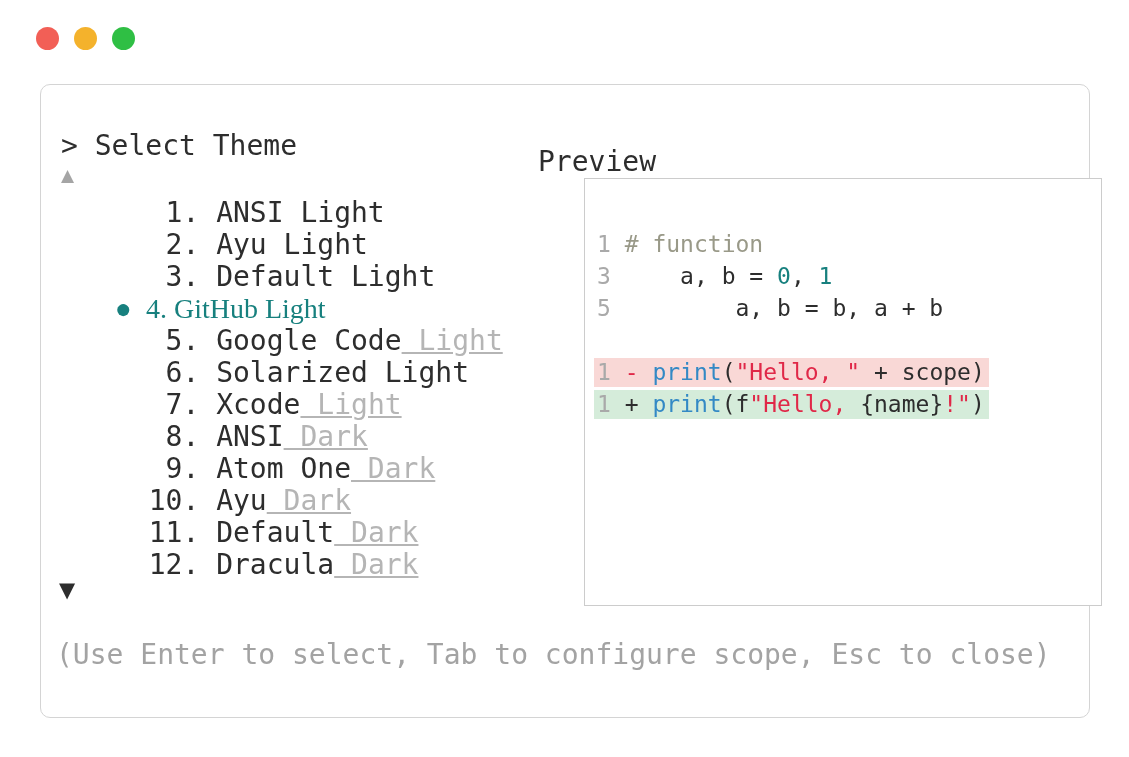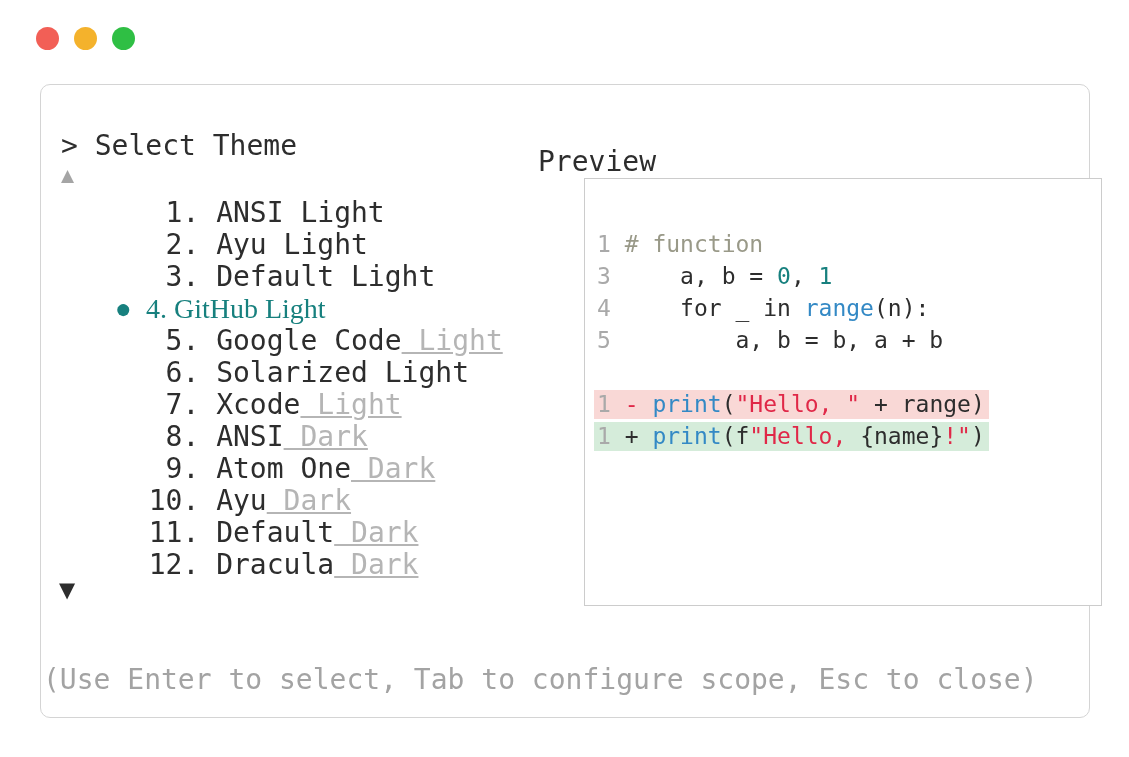--- a/index.html
+++ b/index.html
@@ -17,21 +17,21 @@
 
   .title{position:absolute;left:20px;top:45px;color:var(--text-dark);}
   .up-arrow{position:absolute;left:20px;top:80px;font-size:17px;line-height:20px;color:var(--arrow-gray);cursor:pointer;font-family:"DejaVu Sans",sans-serif;}
   .down-arrow{position:absolute;left:18px;top:492px;font-size:21px;line-height:26px;color:var(--text-dark);cursor:pointer;font-family:"DejaVu Sans",sans-serif;}
 
   .theme-list{position:absolute;left:37px;top:112px;margin-left:37px;}
   .trow{height:32px;line-height:32px;white-space:pre;cursor:pointer;}
   .trow .tsec{color:var(--gray-secondary);text-decoration:underline;}
   .trow.sel, .trow.sel .tnum, .trow.sel .marker{color:var(--teal);font-family:Liberation Serif, serif;}
 
-  .footer{position:absolute;left:2px;top:554px;color:var(--gray-footer);margin-top:25px;}
+  .footer{position:absolute;left:15px;top:554px;color:var(--gray-footer);}
 
   .preview-label{position:absolute;left:497px;top:45px;margin-top:16px;}
   .preview-box{position:absolute;left:503px;top:93px;width:518px;height:428px;
                border:1.5px solid var(--border-preview);box-sizing:border-box;background:#fff;margin-left:40px;}
   .code{padding:49px 0 0 12px;}
   .cline{height:32px;line-height:32px;white-space:pre;font-size:23px;}
   .spacer{height:32px;}
   .lno{color:var(--gray-lineno);}
   .tok-plain{color:var(--text-dark);}
   .tok-keyword{color:var(--text-dark);}
@@ -61,24 +61,23 @@
   <div class="up-arrow">▲</div>
   <div class="theme-list mono" id="theme-list"><div class="trow"><span class="marker">  </span><span class="tnum"> 1. </span><span class="tname">ANSI Light</span></div><div class="trow"><span class="marker">  </span><span class="tnum"> 2. </span><span class="tname">Ayu Light</span></div><div class="trow"><span class="marker">  </span><span class="tnum"> 3. </span><span class="tname">Default Light</span></div><div class="trow sel"><span class="marker">● </span><span class="tnum"> 4. </span><span class="tname">GitHub Light</span></div><div class="trow"><span class="marker">  </span><span class="tnum"> 5. </span><span class="tname">Google Code</span><span class="tsec"> Light</span></div><div class="trow"><span class="marker">  </span><span class="tnum"> 6. </span><span class="tname">Solarized Light</span></div><div class="trow"><span class="marker">  </span><span class="tnum"> 7. </span><span class="tname">Xcode</span><span class="tsec"> Light</span></div><div class="trow"><span class="marker">  </span><span class="tnum"> 8. </span><span class="tname">ANSI</span><span class="tsec"> Dark</span></div><div class="trow"><span class="marker">  </span><span class="tnum"> 9. </span><span class="tname">Atom One</span><span class="tsec"> Dark</span></div><div class="trow"><span class="marker">  </span><span class="tnum">10. </span><span class="tname">Ayu</span><span class="tsec"> Dark</span></div><div class="trow"><span class="marker">  </span><span class="tnum">11. </span><span class="tname">Default</span><span class="tsec"> Dark</span></div><div class="trow"><span class="marker">  </span><span class="tnum">12. </span><span class="tname">Dracula</span><span class="tsec"> Dark</span></div></div>
   <div class="down-arrow">▼</div>
   <div class="footer mono">(Use Enter to select, Tab to configure scope, Esc to close)</div>
 
   <div class="preview-label mono">Preview</div>
   <div class="preview-box">
     <div class="code" id="code-block">
         <div class="cline"><span class="lno">1 </span><span class="tok-comment"># function</span></div>
         <div class="cline"><span class="lno">3 </span><span class="tok-plain">    a, b = </span><span class="tok-number">0</span><span class="tok-plain">, </span><span class="tok-number">1</span></div>
-        <div class="cline"><span class="lno">4 </span><span class="tok-plain">    for _ in </span><span class="tok-builtin">range</span><span class="tok-plain">(n):</span></div>
         <div class="cline"><span class="lno">5 </span><span class="tok-plain">        a, b = b, a + b</span></div>
         <div class="spacer"></div>
         <div class="dline">
-          <span class="dbg removed"><span class="lno">1 </span><span class="tok-diff-minus">- </span><span class="tok-builtin">print</span><span class="tok-plain">(</span><span class="tok-string">"Hello, "</span><span class="tok-plain"> + range)</span></span>
+          <span class="dbg removed"><span class="lno">1 </span><span class="tok-diff-minus">- </span><span class="tok-builtin">print</span><span class="tok-plain">(</span><span class="tok-string">"Hello, "</span><span class="tok-plain"> + scope)</span></span>
         </div>
         <div class="dline">
           <span class="dbg added"><span class="lno">1 </span><span class="tok-diff-plus">+ </span><span class="tok-builtin">print</span><span class="tok-plain">(f</span><span class="tok-string">"Hello, </span><span class="tok-plain">{name}</span><span class="tok-string">!"</span><span class="tok-plain">)</span></span>
         </div>
       </div>
   </div>
 </div>
 
 </body></html>

